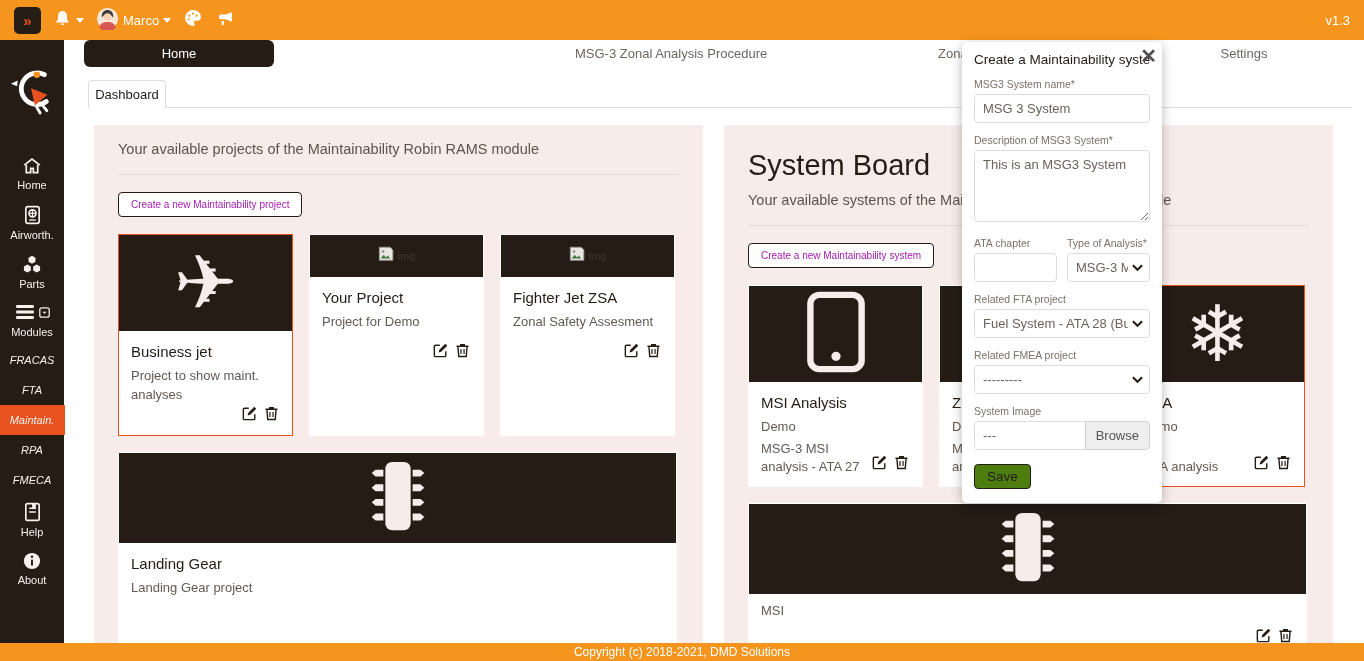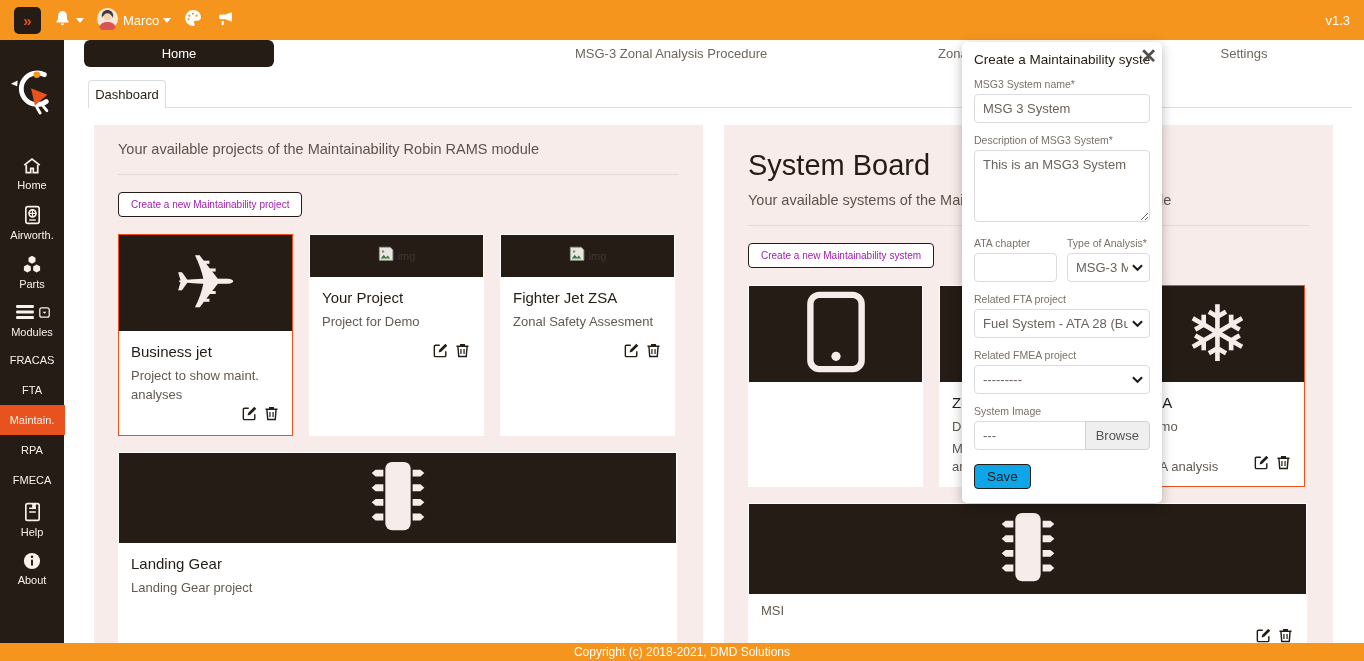--- a/index.html
+++ b/index.html
@@ -16,21 +16,21 @@
   .tb-icon{display:flex;align-items:center;gap:4px;}
   .caret{width:0;height:0;border-left:4px solid transparent;border-right:4px solid transparent;border-top:5px solid #fff;}
   .user-name{color:#fff;font-size:13px;font-weight:500;}
   .version{margin-left:auto;color:#fff;font-size:13px;}
   
   .sidebar{position:absolute;left:0;top:40px;bottom:0;width:64px;background:#241C15;z-index:40;
     display:flex;flex-direction:column;align-items:center;padding-top:26px;box-sizing:border-box;}
   .logo{margin-bottom:30px;}
   .side-item{width:64px;text-align:center;color:#F8F1EC;font-size:11px;padding:7px 0;cursor:pointer;}
   .side-item .ic{display:flex;justify-content:center;margin-bottom:4px;}
-  .side-item.textonly{padding:9px 1px;}
+  .side-item.textonly{padding:9px 1px;font-style:italic;}
   .side-item.active{background:#E8521F;}
   .mod-row{display:flex;align-items:center;justify-content:center;gap:4px;}
   
   .main{position:absolute;left:64px;top:40px;right:0;bottom:0;background:#fff;overflow:hidden;}
   .tab{position:absolute;top:0;height:27px;line-height:27px;font-size:13px;color:#6E665F;cursor:pointer;}
   .tab-home{left:20px;width:190px;background:#241C15;color:#fff;border-radius:6px;text-align:center;}
   .tab-msi{left:238px;width:200px;text-align:center;}
   .tab-zap{left:511px;width:240px;text-align:left;}
   .tab-za{left:874px;width:200px;text-align:left;}
   .tab-settings{left:1130px;width:100px;text-align:center;}
@@ -77,21 +77,21 @@
   .frow{display:flex;gap:10px;}
   .fcol{flex:1;min-width:0;}
   .select{display:flex;align-items:center;border:1px solid #DCDCDC;border-radius:4px;
     padding:6px 6px 6px 8px;font-size:13px;color:#6B625C;white-space:nowrap;overflow:hidden;cursor:pointer;background:#fff;}
   .select .txt{flex:1;overflow:hidden;}
   .select svg{flex-shrink:0;margin-left:4px;}
   .file{display:flex;align-items:stretch;}
   .file .inp{flex:1;min-width:0;border-radius:4px 0 0 4px;}
   .browse{border:1px solid #CFCFCF;margin-left:-1px;background:#EFEFEF;padding:5px 10px;font-size:13px;
     color:#555;border-radius:0 4px 4px 0;display:flex;align-items:center;cursor:pointer;}
-  .save-btn{margin-top:14px;border:1.5px solid #241C15;border-radius:4px;background:#0ea5e9;
+  .save-btn{margin-top:14px;border:1.5px solid #241C15;border-radius:4px;background:#4d7c0f;
     padding:4px 12px;font-size:13.5px;color:#241C15;cursor:pointer;}
   
   .footer{position:absolute;left:0;right:0;bottom:0;height:18px;background:#F5951E;z-index:70;
     display:flex;align-items:center;justify-content:center;color:#fff;font-size:12px;}
 </style>
 </head>
 <body>
 
 <div class="topbar">
   <div class="toggle-btn">
@@ -393,20 +393,42 @@
 
       <div class="card">
         <div class="card-header">
           <span>
             <svg width="62" height="82" viewBox="0 0 48 64" fill="none" stroke="#F6EDEA" stroke-width="5">
                 <rect x="4" y="3" width="40" height="58" rx="7"></rect>
                 <circle cx="24" cy="51" r="3.6" fill="#F6EDEA" stroke="none"></circle>
               </svg>
           </span>
         </div>
+        <div class="card-body">
+          <div class="card-title">MSI Analysis</div>
+          <div class="card-desc">Demo</div>
+          <div class="card-foot">
+            <div class="card-details">MSG-3 MSI analysis - ATA 27</div>
+            <div class="card-actions">
+              <span>
+                <svg width="17" height="17" viewBox="0 0 24 24" fill="none" stroke="#241C15" stroke-width="2">
+                    <path d="M11 4.5H5A1.7 1.7 0 0 0 3.3 6.2V19A1.7 1.7 0 0 0 5 20.7h12.8a1.7 1.7 0 0 0 1.7-1.7v-6"></path>
+                    <path d="M9.3 14.7l1-3.7L18.8 2.5l2.7 2.7-8.5 8.5z" fill="#241C15" stroke="none"></path>
+                  </svg>
+              </span>
+              <span>
+                <svg width="17" height="17" viewBox="0 0 24 24" fill="none" stroke="#241C15" stroke-width="2">
+                    <path d="M3.5 6h17M9.5 6V3.8h5V6"></path>
+                    <path d="M5.5 6l1.2 14.5h10.6L18.5 6"></path>
+                    <path d="M9.8 9.8v7M14.2 9.8v7" stroke-width="1.7"></path>
+                  </svg>
+              </span>
+            </div>
+          </div>
+        </div>
       </div>
 
       <div class="card">
         <div class="card-header">
           <span>
             <svg width="62" height="82" viewBox="0 0 48 64" fill="none" stroke="#F6EDEA" stroke-width="5">
                 <rect x="4" y="3" width="40" height="58" rx="7"></rect>
                 <circle cx="24" cy="51" r="3.6" fill="#F6EDEA" stroke="none"></circle>
               </svg>
           </span>

